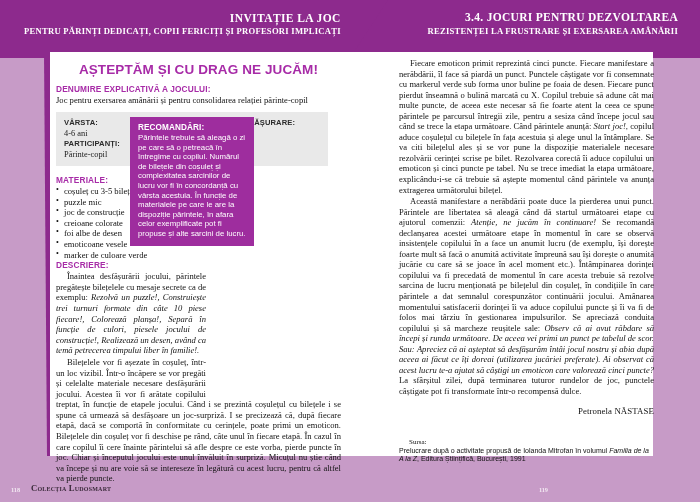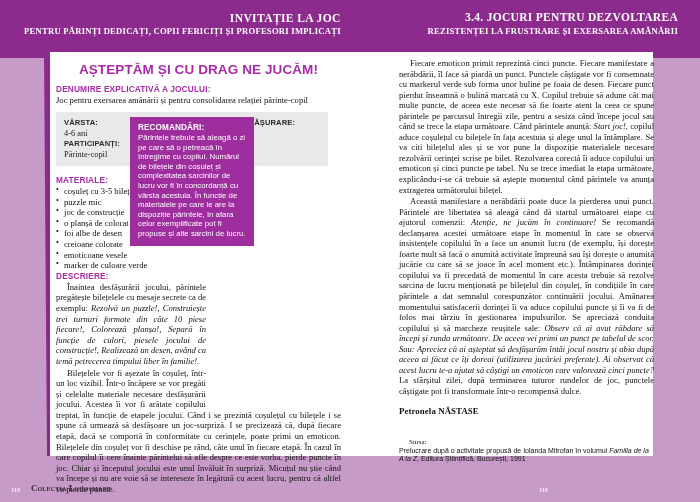--- a/index.html
+++ b/index.html
@@ -110,22 +110,22 @@
     font-family:"Liberation Serif", serif;font-size:8.55px;color:#121212;
     line-height:10.6px;text-align:justify;margin:0;text-indent:11px;
     hyphens:auto;
   }
   .clearbox{float:right;width:135px;height:118px;}
 
   
   .rp{position:absolute;left:399px;top:58px;width:255px;}
   .rp .body-p{font-size:8.55px;line-height:10.55px;}
   .sign{
-    font-family:"Liberation Serif", serif;
-    font-size:8.8px;font-weight:bold;color:#111;margin:9px 0 0 0;letter-spacing:.1px;
+    text-align:right;font-family:"Liberation Serif", serif;
+    font-size:8.8px;font-weight:normal;color:#111;margin:9px 0 0 0;letter-spacing:.1px;
   }
   .source{
     margin-top:22px;
   }
   .source .sh{
     font-family:"Liberation Serif", serif;font-size:7px;color:#111;
     margin:0 0 1px 10px;
   }
   .source .sb{
     font-family:Liberation Sans, sans-serif;font-size:7px;color:#111;
@@ -193,23 +193,22 @@
       <div class="k">DURATĂ:</div>
       <div class="v">15 minute</div>
     </div>
   </div>
 
   <div class="lbl">MATERIALE:</div>
   <ul class="mat-list" id="mat-list">
       <li>coșuleț cu 3-5 bilețele cu mesaje</li>
       <li>puzzle mic</li>
       <li>joc de construcție</li>
-      <li>o planșă de colorat</li>
+      <li>creioane colorate</li>
       <li>foi albe de desen</li>
-      <li>creioane colorate</li>
       <li>emoticoane vesele</li>
       <li>marker de culoare verde</li>
     </ul>
 
   <div class="lbl" style="">DESCRIERE:</div>
 
   <div>
     <div class="clearbox"></div>
     <p class="body-p" id="lp-p1">Înaintea desfășurării jocului, părintele pregătește bilețelele cu mesaje secrete ca de exemplu: <i>Rezolvă un puzzle!, Construiește trei turnuri formate din câte 10 piese fiecare!, Colorează planșa!, Separă în funcție de culori, piesele jocului de construcție!, Realizează un desen, având ca temă petrecerea timpului liber în familie!.</i></p>
     <p class="body-p" style="margin-top:1px" id="lp-p2">Bilețelele vor fi așezate în coșuleț, într-un loc vizibil. Într-o încăpere se vor pregăti și celelalte materiale necesare desfășurării jocului. Acestea îi vor fi arătate copilului treptat, în funcție de etapele jocului. Când i se prezintă coșulețul cu bilețele i se spune că urmează să desfășoare un joc-surpriză. I se precizează că, după fiecare etapă, dacă se comportă în conformitate cu cerințele, poate primi un emoticon. Bilețelele din coșuleț vor fi deschise pe rând, câte unul în fiecare etapă. În cazul în care copilul îi cere înainte părintelui să afle despre ce este vorba, pierde puncte în joc. Chiar și începutul jocului este unul învăluit în surpriză. Micuțul nu știe când va începe și nu are voie să se intereseze în legătură cu acest lucru, pentru că altfel va pierde puncte.</p>

